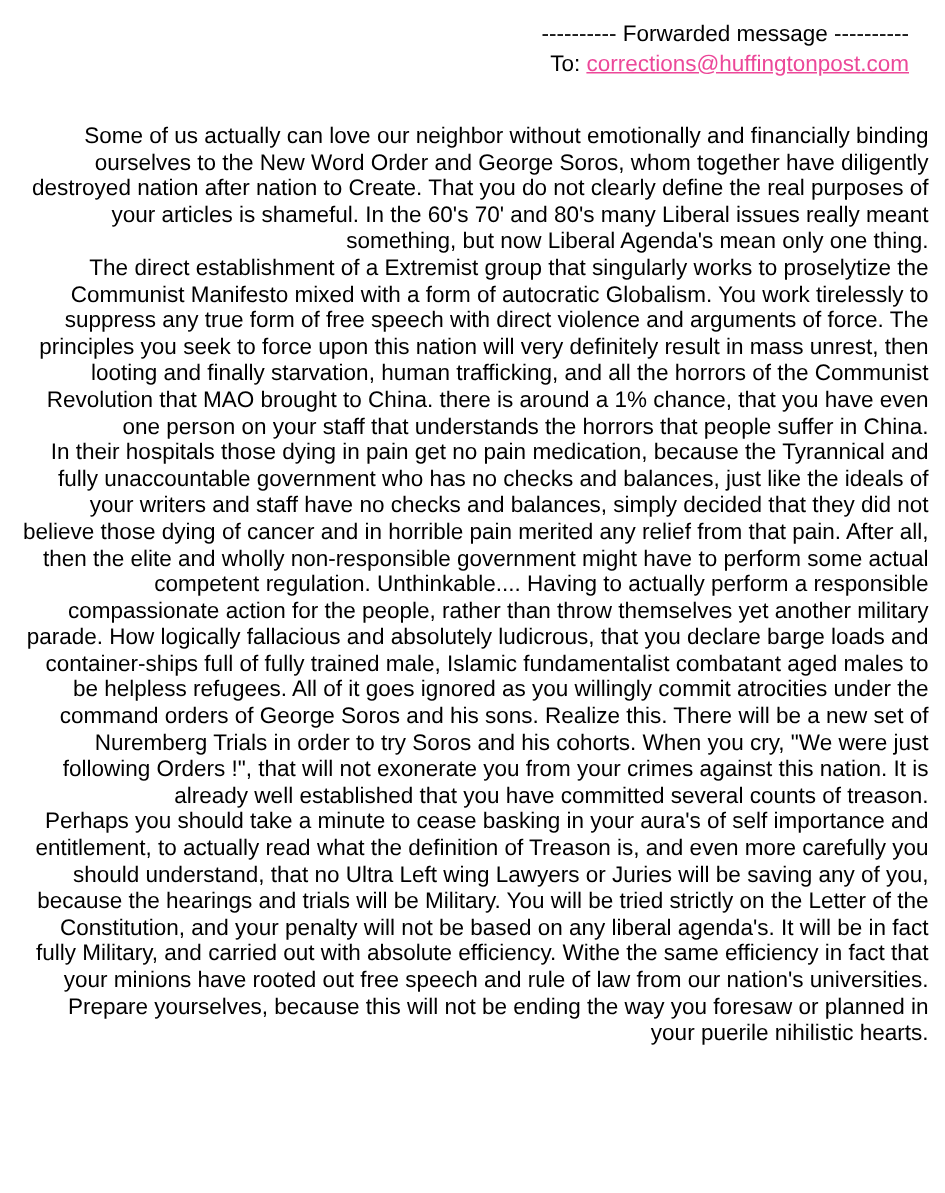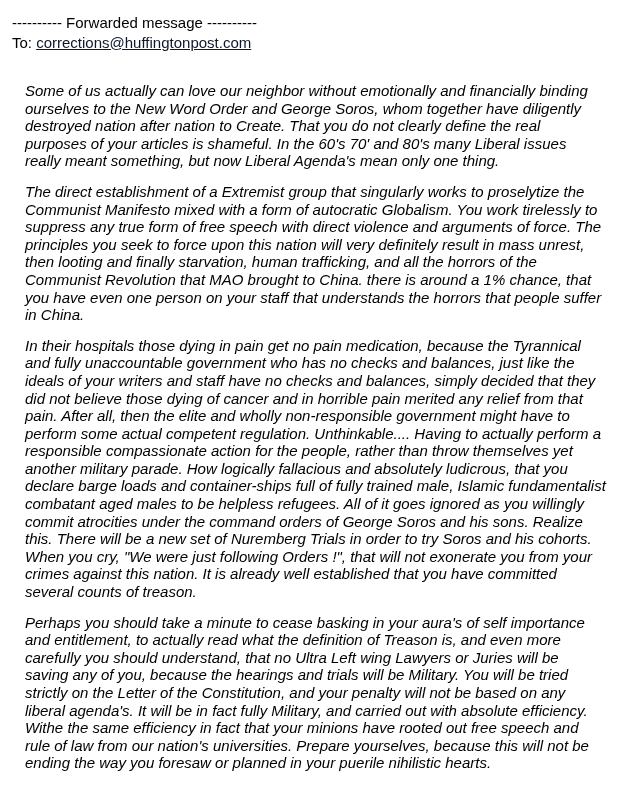--- a/index.html
+++ b/index.html
@@ -9,50 +9,50 @@
   }
   body {
     width: 630px;
     height: 795px;
     overflow: hidden;
     color: #000000;
     font-family: "Liberation Sans", sans-serif;
     font-size: 15px;
   }
   .email {
-    padding: 13px 0 0 12px;
+    padding: 13px 24px 0 12px;
+    text-align: right;
   }
   .header {
     line-height: 19.5px;
   }
   .header .line {
     white-space: nowrap;
   }
   .redaction {
     display: inline-block;
     width: 364px;
     height: 17px;
     background: #000000;
     vertical-align: -4px;
     margin-left: 3px;
   }
   a.email-link {
-    color: #0f172a;
+    color: #ec4899;
     text-decoration: underline;
     cursor: pointer;
   }
   .body {
     margin-top: 30px;
     width: 607px;
     line-height: 17.6px;
   }
   .body p {
-    margin: 13px;
+    margin: 0;
     padding: 0;
-    font-style: italic;
   }
   .body p.signature {
     margin-top: 18px;
   }
 </style>
 </head>
 <body>
 
 <div class="email">
 

